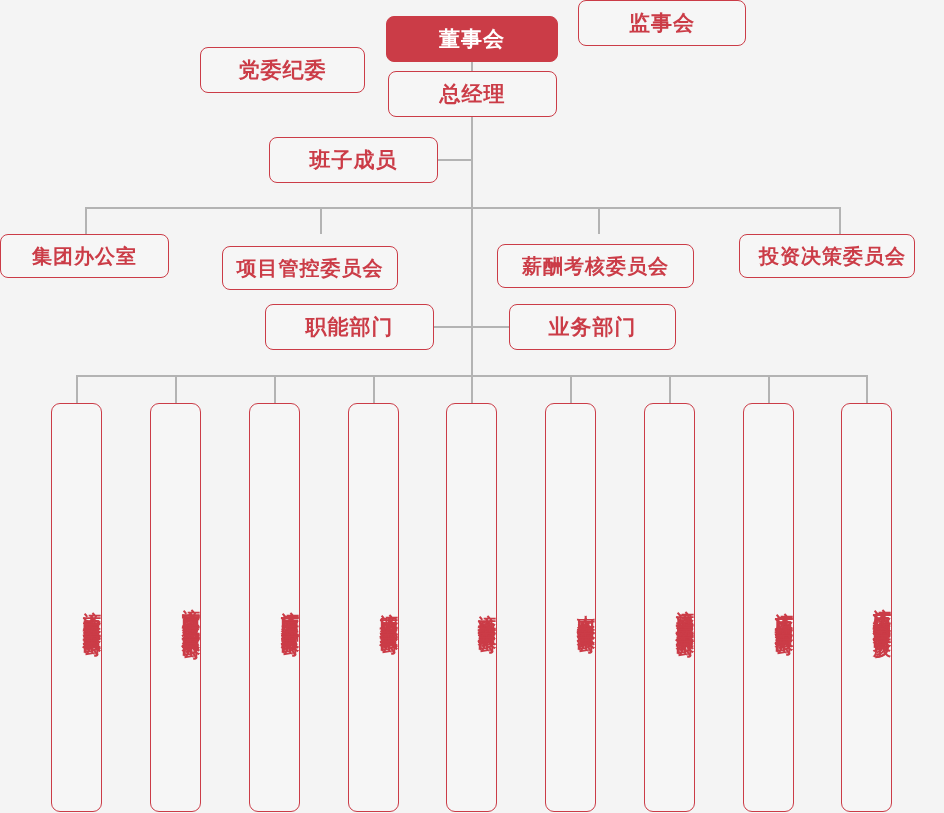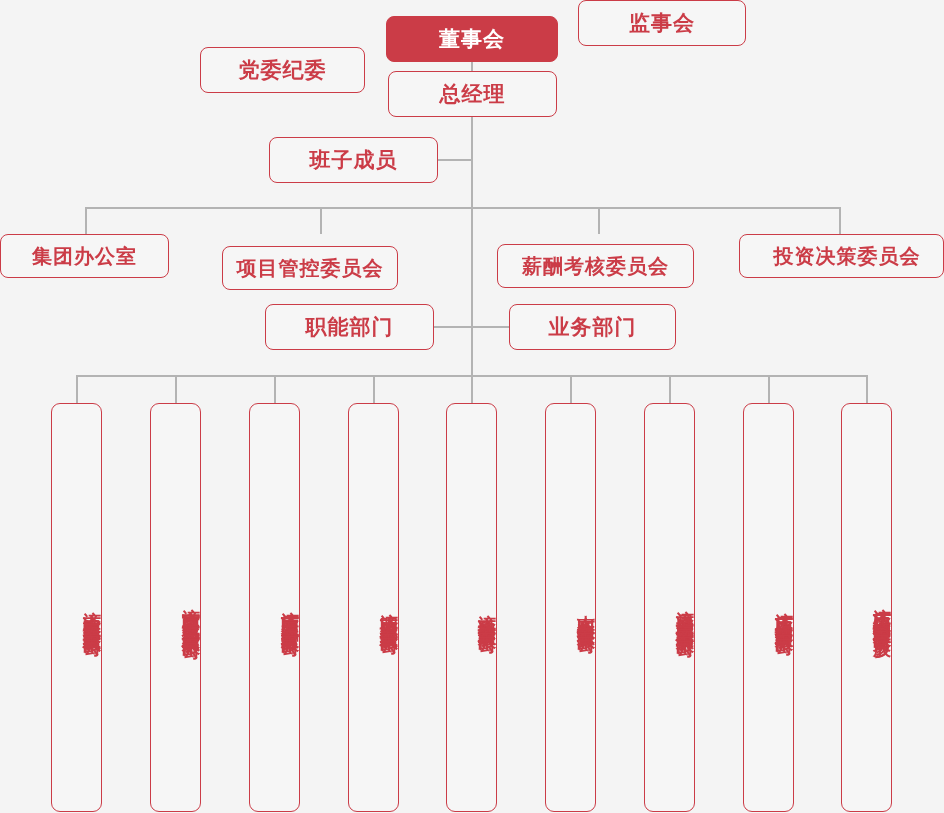--- a/index.html
+++ b/index.html
@@ -114,21 +114,21 @@
   <div class="node h-node" style="left:388px; top:71px; width:169px;">总经理</div>
 
   <div class="node h-node" style="left:269px; top:137px; width:169px;">班子成员</div>
 
   <div class="node h-node small" style="left:0px; top:234px; width:169px;">集团办公室</div>
 
   <div class="node h-node small" style="left:222px; top:246px; width:176px;">项目管控委员会</div>
 
   <div class="node h-node small" style="left:497px; top:244px; width:197px;">薪酬考核委员会</div>
 
-  <div class="node h-node small" style="left:739px; top:234px; width:205px;padding-left:11px;">投资决策委员会</div>
+  <div class="node h-node small" style="left:739px; top:234px; width:176px;padding-left:11px;">投资决策委员会</div>
 
   <div class="node h-node" style="left:265px; top:304px; width:169px;">职能部门</div>
 
   <div class="node h-node" style="left:509px; top:304px; width:167px;font-family:Liberation Serif, serif;">业务部门</div>
 
   <div class="node v-node" style="left:51px; top:403px; width:51px; height:409px;">济南中央商务区投资建设有限公司</div>
 
   <div class="node v-node" style="left:150px; top:403px; width:51px; height:409px;">济南市历下区城市更新建设发展有限公司</div>
 
   <div class="node v-node" style="left:249px; top:403px; width:51px; height:409px;">济南历下区国有资产运营有限公司</div>

